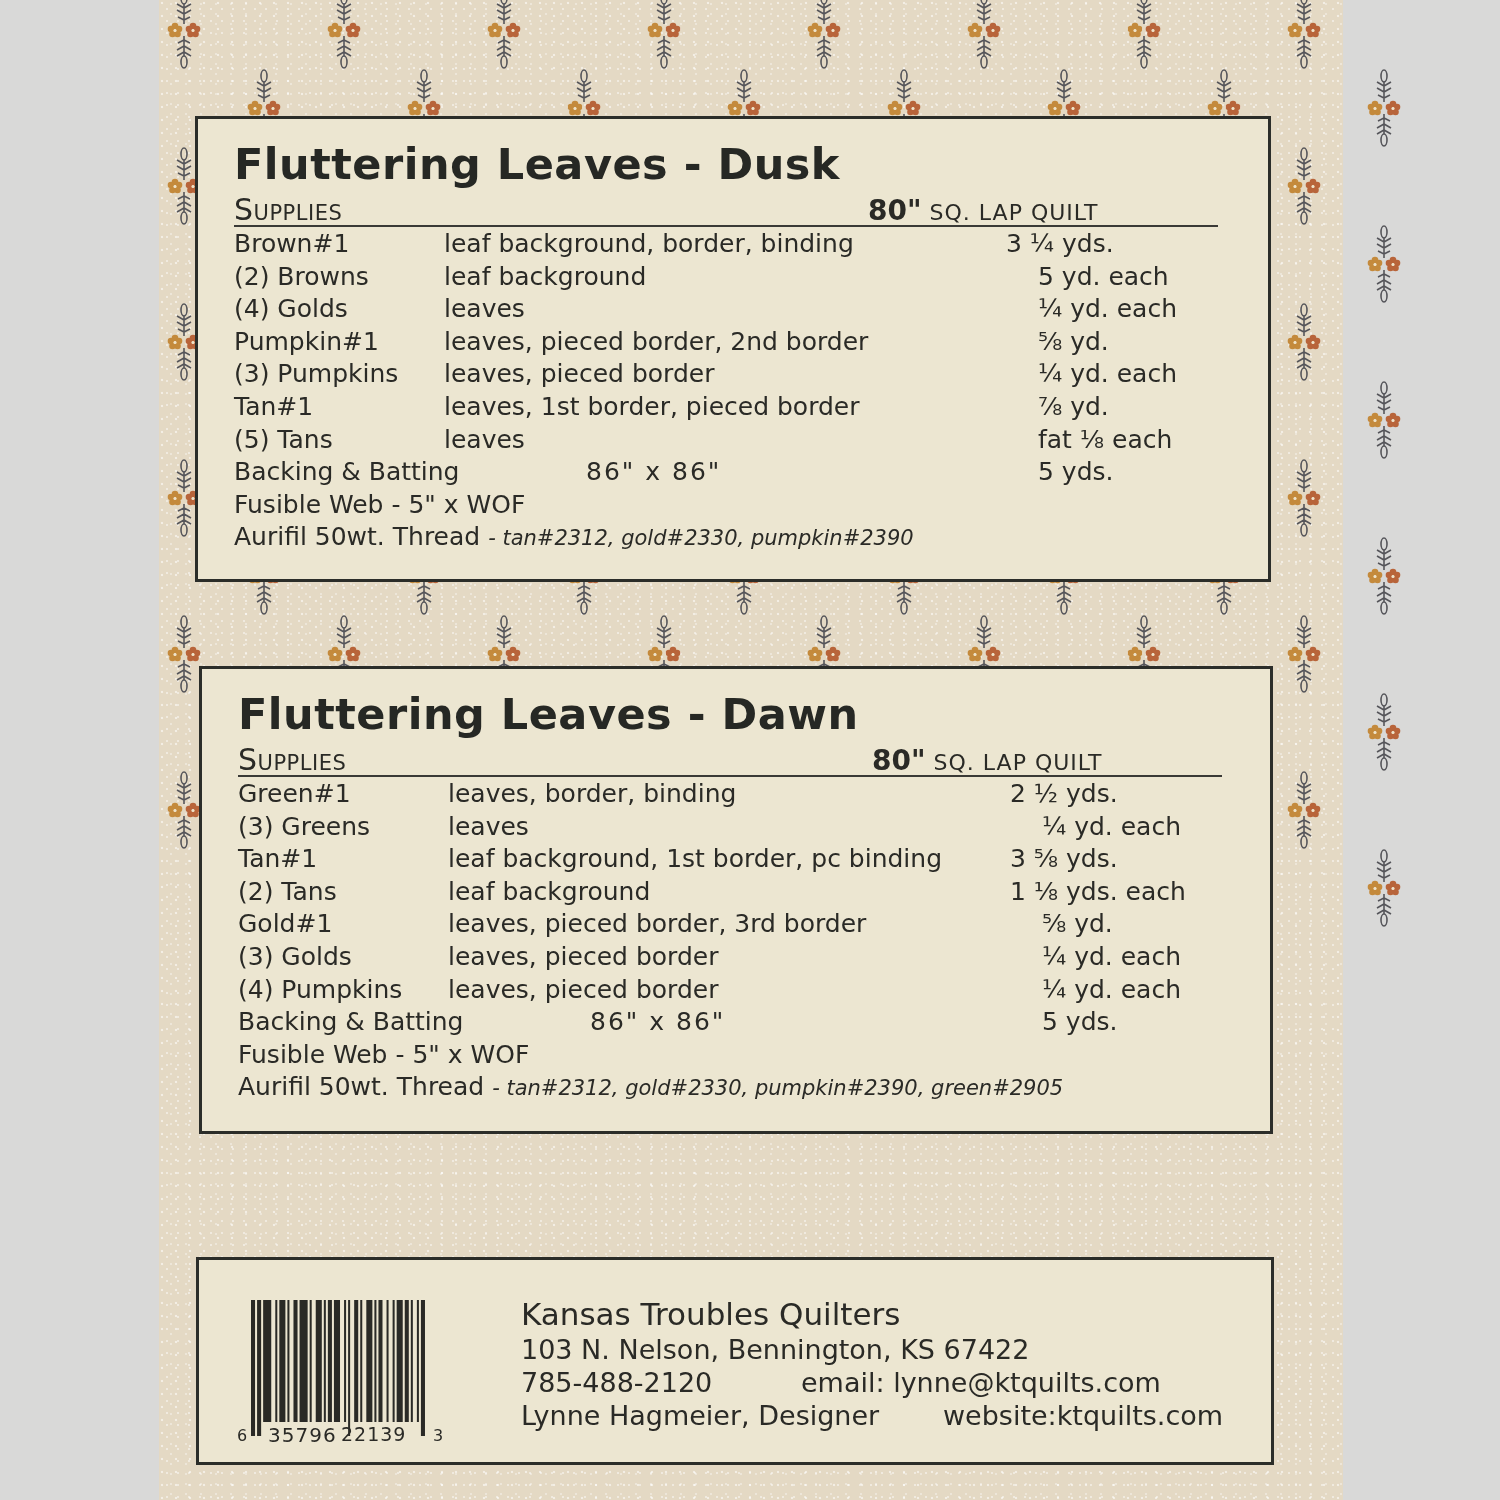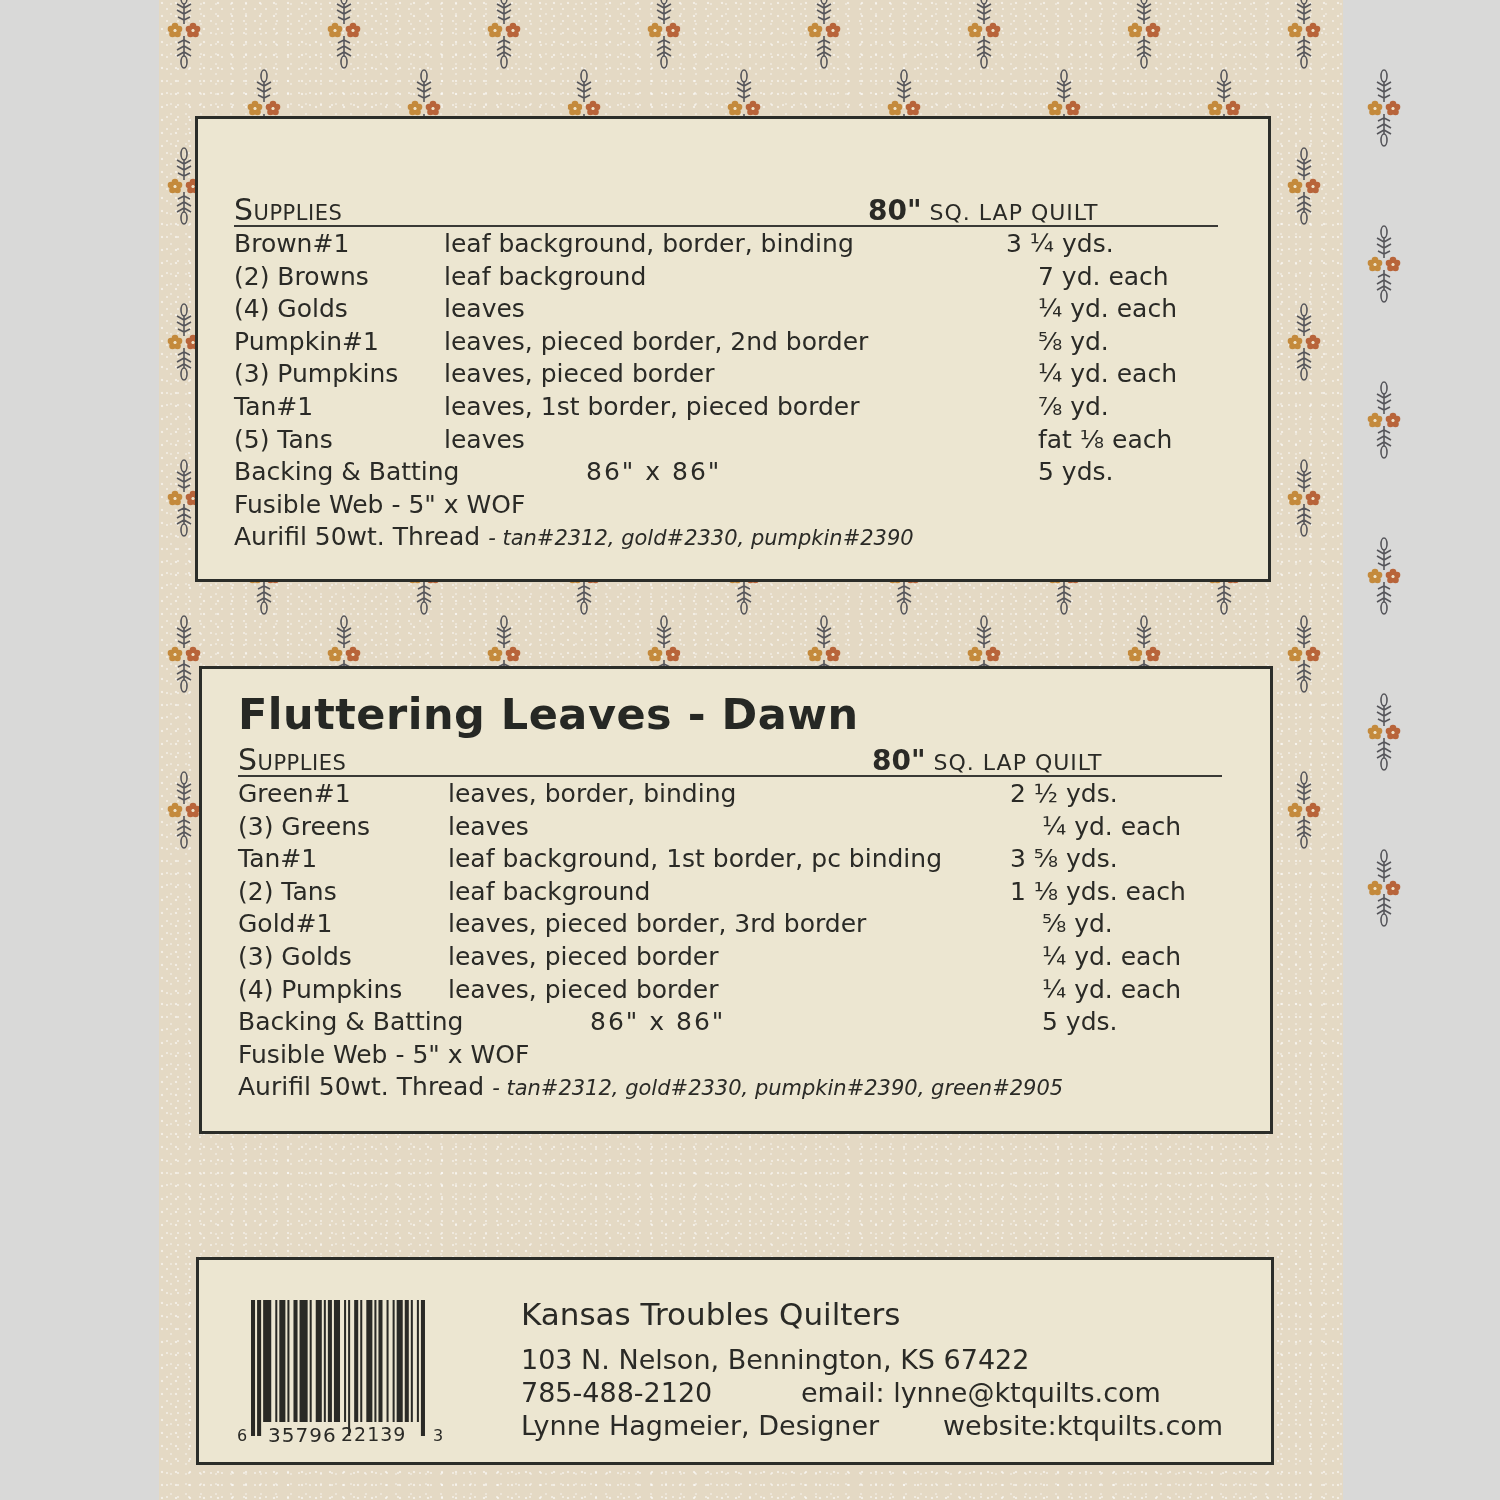--- a/index.html
+++ b/index.html
@@ -51,21 +51,21 @@
   .row .fab { position:absolute; left:0; top:0; }
   .row .use { position:absolute; left:210px; top:0; }
   .row .qty { position:absolute; left:772px; top:0; }
   .row .dim { position:absolute; left:352px; top:0; letter-spacing:2px; }
   .row .thread { font-size:21px; font-style:italic; }
 
   .barcode { position:absolute; left:52px; top:40px; width:176px; height:136px; }
   .bar-digits { position:absolute; left:38px; top:166px; font-size:16px; width:210px; }
   .bar-digits span { position:absolute; top:0; }
   .contact { position:absolute; left:322px; top:38px; font-size:27px; line-height:33px; }
-  .contact .name { font-size:31px; margin-bottom:12px; }
+  .contact .name { font-size:31px; margin-bottom:2px; }
   .contact .line { position:relative; height:33px; white-space:nowrap; }
   .contact .right { position:absolute; top:0; }
 </style>
 </head>
 <body>
 
 <div class="page">
   <div id="motifs">
       <div class="motif" style="left:0px;top:-10px">
         <svg viewBox="-25 -40 50 80">
@@ -2752,34 +2752,35 @@
       <circle cx="-2.5" cy="4" r="3.3"></circle>
             <circle cx="-4" cy="-1" r="3.3"></circle>
             <circle cx="0" cy="0.5" r="1.6" fill="#efe3c8"></circle>
           </g>
         </svg>
       </div>
     </div>
 </div>
 
 <div class="box box1">
+  <div class="title">Fluttering Leaves - Dusk</div>
   <div class="supplies-head">
     <span class="supplies-label">Supplies</span>
     <span class="quilt-size"><span class="num">80"</span> <span>SQ. LAP QUILT</span></span>
   </div>
   <div class="rows">
     <div class="row">
         <span class="fab">Brown#1</span>
         <span class="use">leaf background, border, binding</span>
         <span class="qty">3 ¼ yds.</span>
       </div>
     <div class="row">
         <span class="fab">(2) Browns</span>
         <span class="use">leaf background</span>
-        <span class="qty" style="left:804px">7 yd. each</span>
+        <span class="qty" style="left:804px">5 yd. each</span>
       </div>
     <div class="row">
         <span class="fab">(4) Golds</span>
         <span class="use">leaves</span>
         <span class="qty" style="left:804px">¼ yd. each</span>
       </div>
     <div class="row">
         <span class="fab">Pumpkin#1</span>
         <span class="use">leaves, pieced border, 2nd border</span>
         <span class="qty" style="left:804px">⅝ yd.</span>

